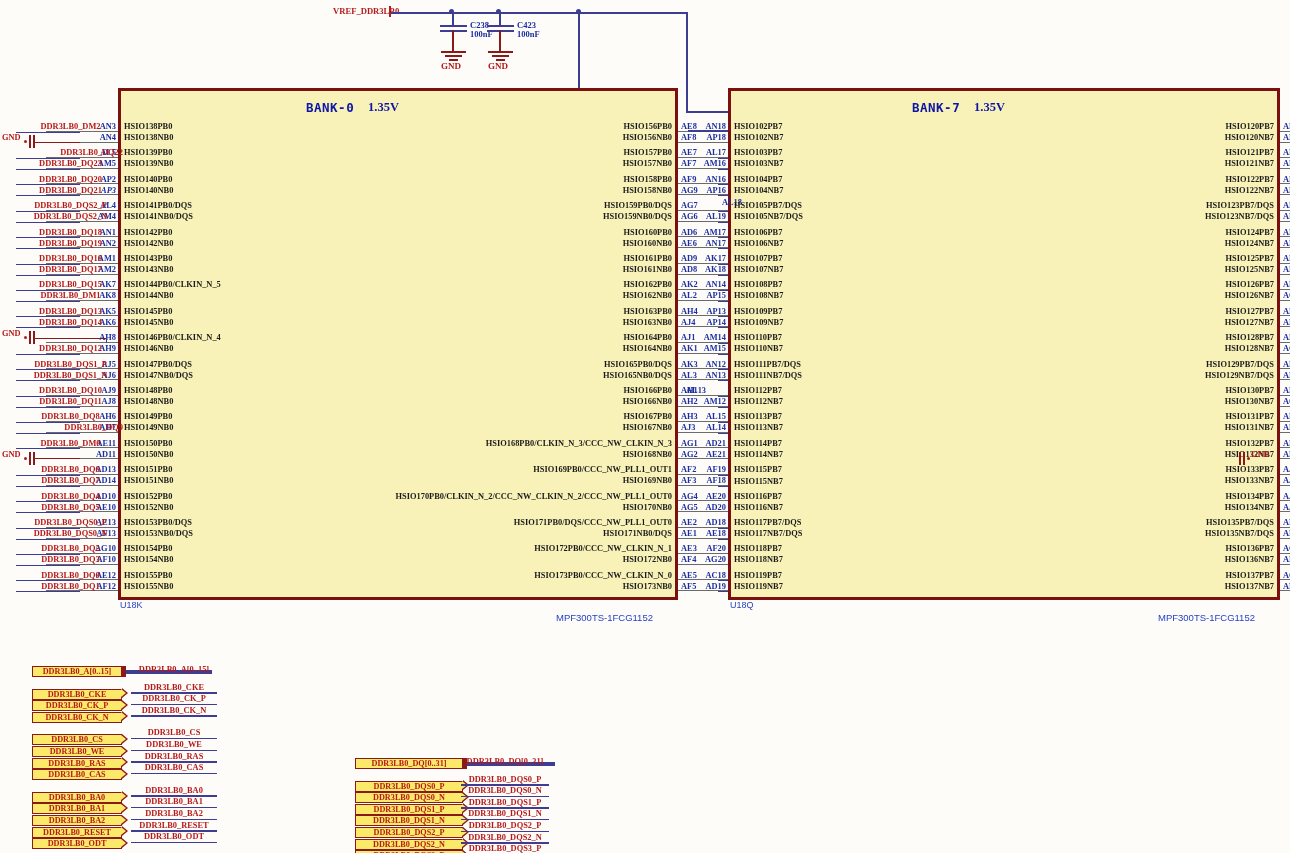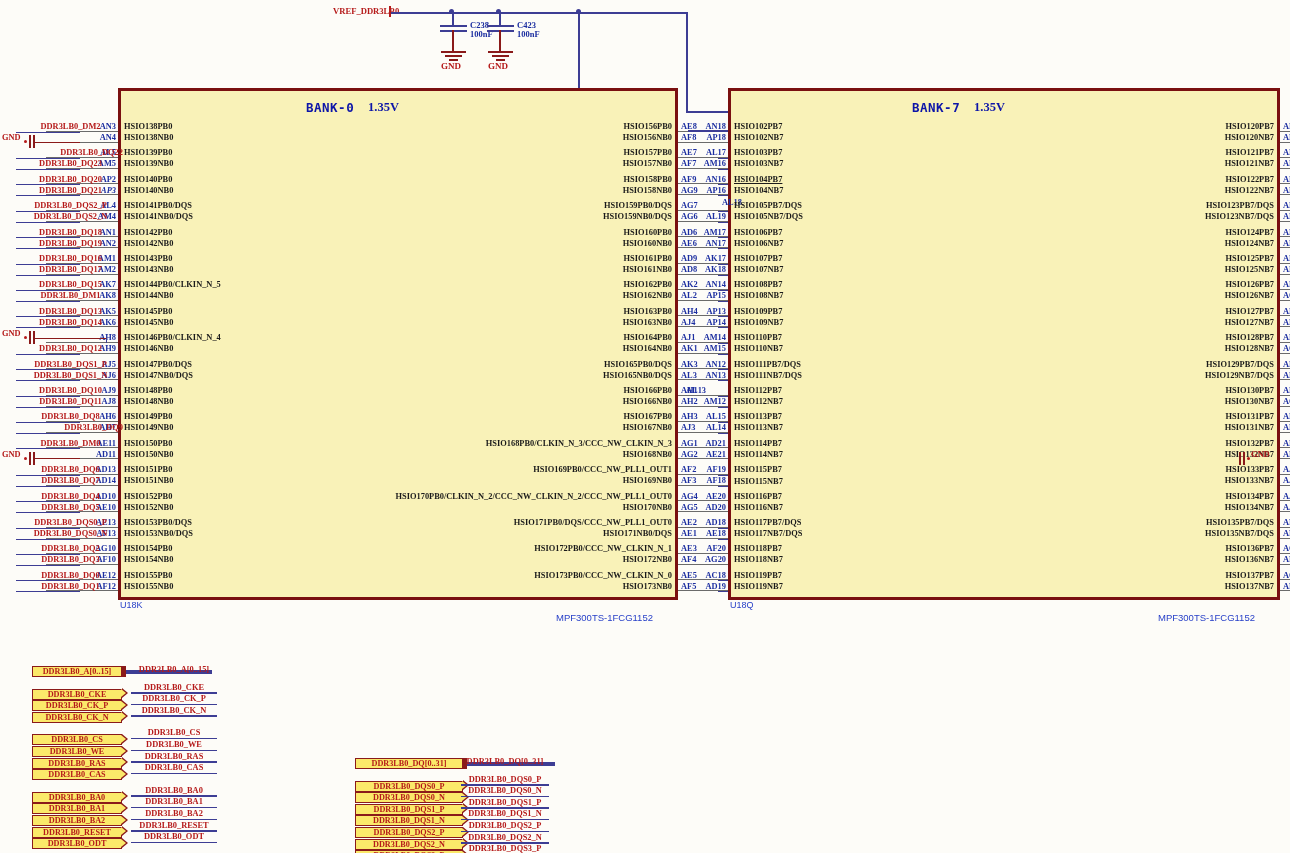--- a/index.html
+++ b/index.html
@@ -469,21 +469,21 @@
     <div class="wire-grey" style="left:706px;top:156.9px;width:22px;"></div>
     <div class="wire-grey" style="left:706px;top:167.9px;width:22px;"></div>
     <div class="pnum" style="left:686px;top:148.4px;width:40px;text-align:right;">AL17</div>
     <div class="pnum" style="left:686px;top:159.4px;width:40px;text-align:right;">AM16</div>
     <div class="pn" style="left:734px;top:148.4px;">HSIO103PB7</div>
     <div class="pn" style="left:734px;top:159.4px;">HSIO103NB7</div>
     <div class="wire-grey" style="left:706px;top:183.3px;width:22px;"></div>
     <div class="wire-grey" style="left:706px;top:194.3px;width:22px;"></div>
     <div class="pnum" style="left:686px;top:174.8px;width:40px;text-align:right;">AN16</div>
     <div class="pnum" style="left:686px;top:185.8px;width:40px;text-align:right;">AP16</div>
-    <div class="pn" style="left:734px;top:174.8px;text-decoration:underline;">HSIO104PB7</div>
+    <div class="pn" style="left:734px;top:174.8px;">HSIO104PB7</div>
     <div class="pn" style="left:734px;top:185.8px;">HSIO104NB7</div>
     <div class="wire-grey" style="left:706px;top:209.7px;width:22px;"></div>
     <div class="wire-grey" style="left:706px;top:220.7px;width:22px;"></div>
     <div class="pnum" style="left:686px;top:198px;width:56px;text-align:right;">AL18</div>
     <div class="pnum" style="left:686px;top:212.2px;width:40px;text-align:right;">AL19</div>
     <div class="pn" style="left:734px;top:201.2px;">HSIO105PB7/DQS</div>
     <div class="pn" style="left:734px;top:212.2px;">HSIO105NB7/DQS</div>
     <div class="wire-grey" style="left:706px;top:236.1px;width:22px;"></div>
     <div class="wire-grey" style="left:706px;top:247.1px;width:22px;"></div>
     <div class="pnum" style="left:686px;top:227.6px;width:40px;text-align:right;">AM17</div>

